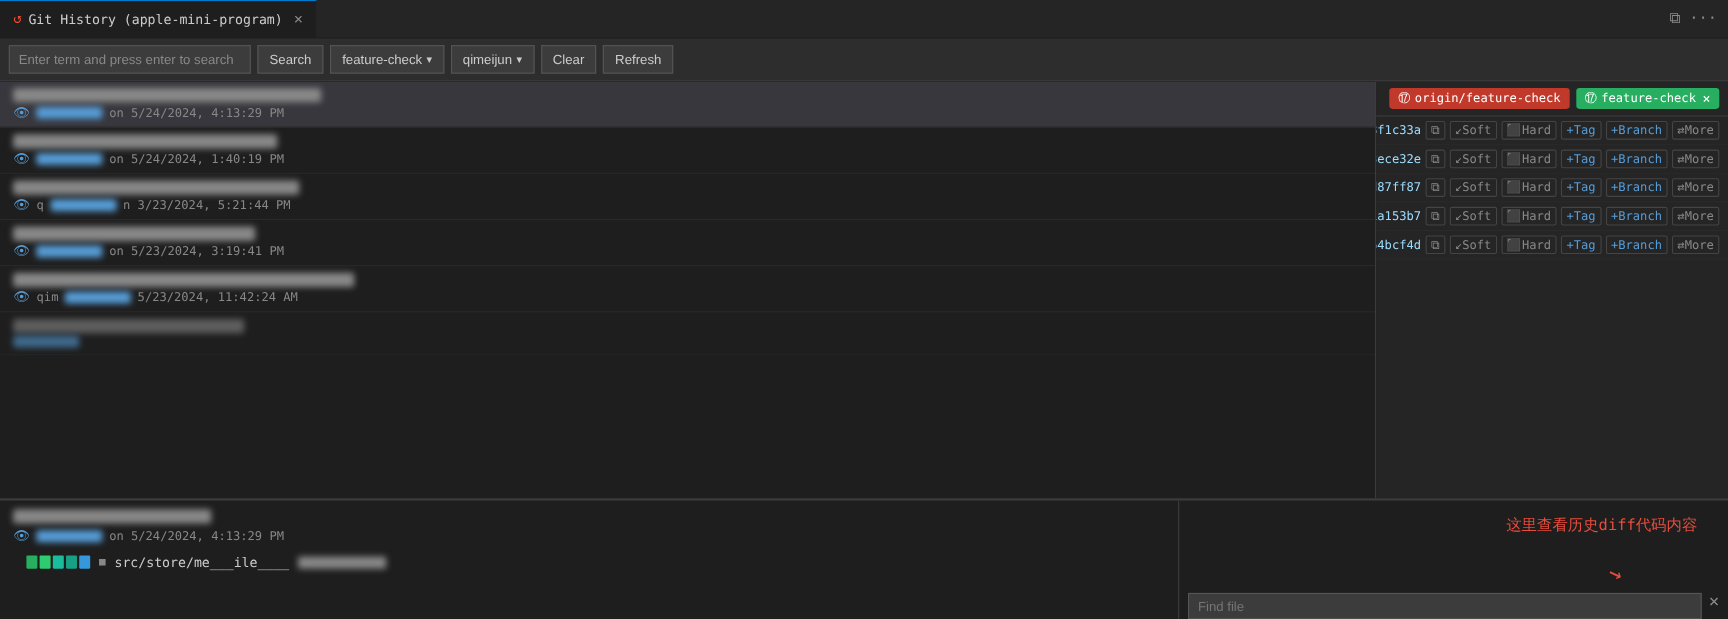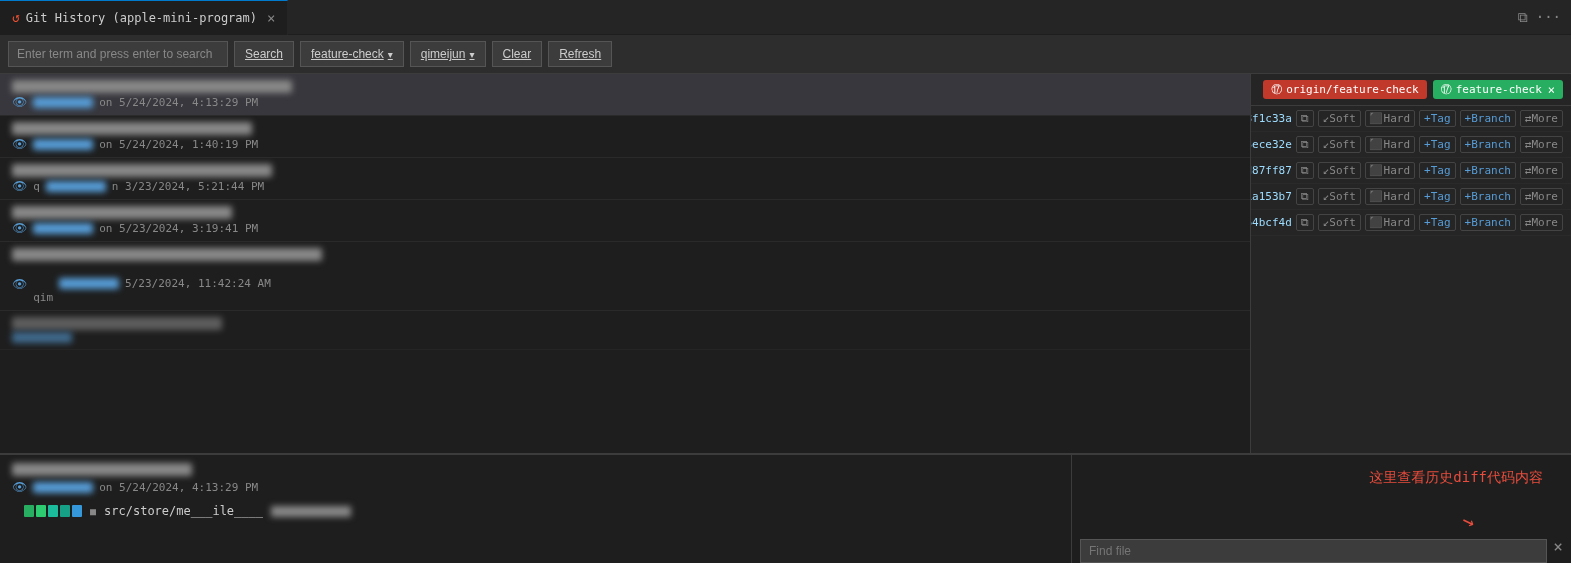--- a/index.html
+++ b/index.html
@@ -89,21 +89,20 @@
       background: #3c3c3c;
       border: 1px solid #555;
       color: #ccc;
       padding: 3px 10px;
       font-size: 12px;
       height: 26px;
       cursor: pointer;
       display: flex;
       align-items: center;
       gap: 4px;
-      text-decoration: underline;
     }
     .toolbar-btn .dropdown-arrow { font-size: 10px; }
 
     
     .main {
       display: flex;
       flex: 1;
       overflow: hidden;
     }
 
@@ -394,21 +393,21 @@
         <span>on 5/23/2024, 3:19:41 PM</span>
       </div>
     </div>
 
     <div class="commit-item">
       <div class="commit-msg-row">
         <span class="commit-msg-blurred blurred-text" style="width:310px;">&nbsp;&nbsp;&nbsp;&nbsp;&nbsp;&nbsp;&nbsp;&nbsp;&nbsp;&nbsp;&nbsp;&nbsp;&nbsp;&nbsp;&nbsp;&nbsp;&nbsp;&nbsp;&nbsp;&nbsp;&nbsp;&nbsp;&nbsp;&nbsp;&nbsp;&nbsp;&nbsp;&nbsp;&nbsp;&nbsp;&nbsp;&nbsp;&nbsp;&nbsp;&nbsp;&nbsp;&nbsp;&nbsp;&nbsp;</span>
       </div>
       <div class="commit-meta">
         <span class="commit-eye">👁</span>
-        <span style="color:#888;margin-top:28px;">qim</span>
+        <span style="color:#888;">qim</span>
         <span class="commit-author-blurred blurred-text">&nbsp;&nbsp;&nbsp;&nbsp;&nbsp;&nbsp;&nbsp;</span>
         <span>5/23/2024, 11:42:24 AM</span>
       </div>
     </div>
 
     <div class="commit-item" style="opacity:0.6;">
       <div class="commit-msg-row">
         <span class="commit-msg-blurred blurred-text" style="width:210px;">&nbsp;&nbsp;&nbsp;&nbsp;&nbsp;&nbsp;&nbsp;&nbsp;&nbsp;&nbsp;&nbsp;&nbsp;&nbsp;&nbsp;&nbsp;&nbsp;&nbsp;&nbsp;&nbsp;&nbsp;&nbsp;&nbsp;&nbsp;&nbsp;&nbsp;&nbsp;</span>
       </div>
       <div class="commit-meta">

